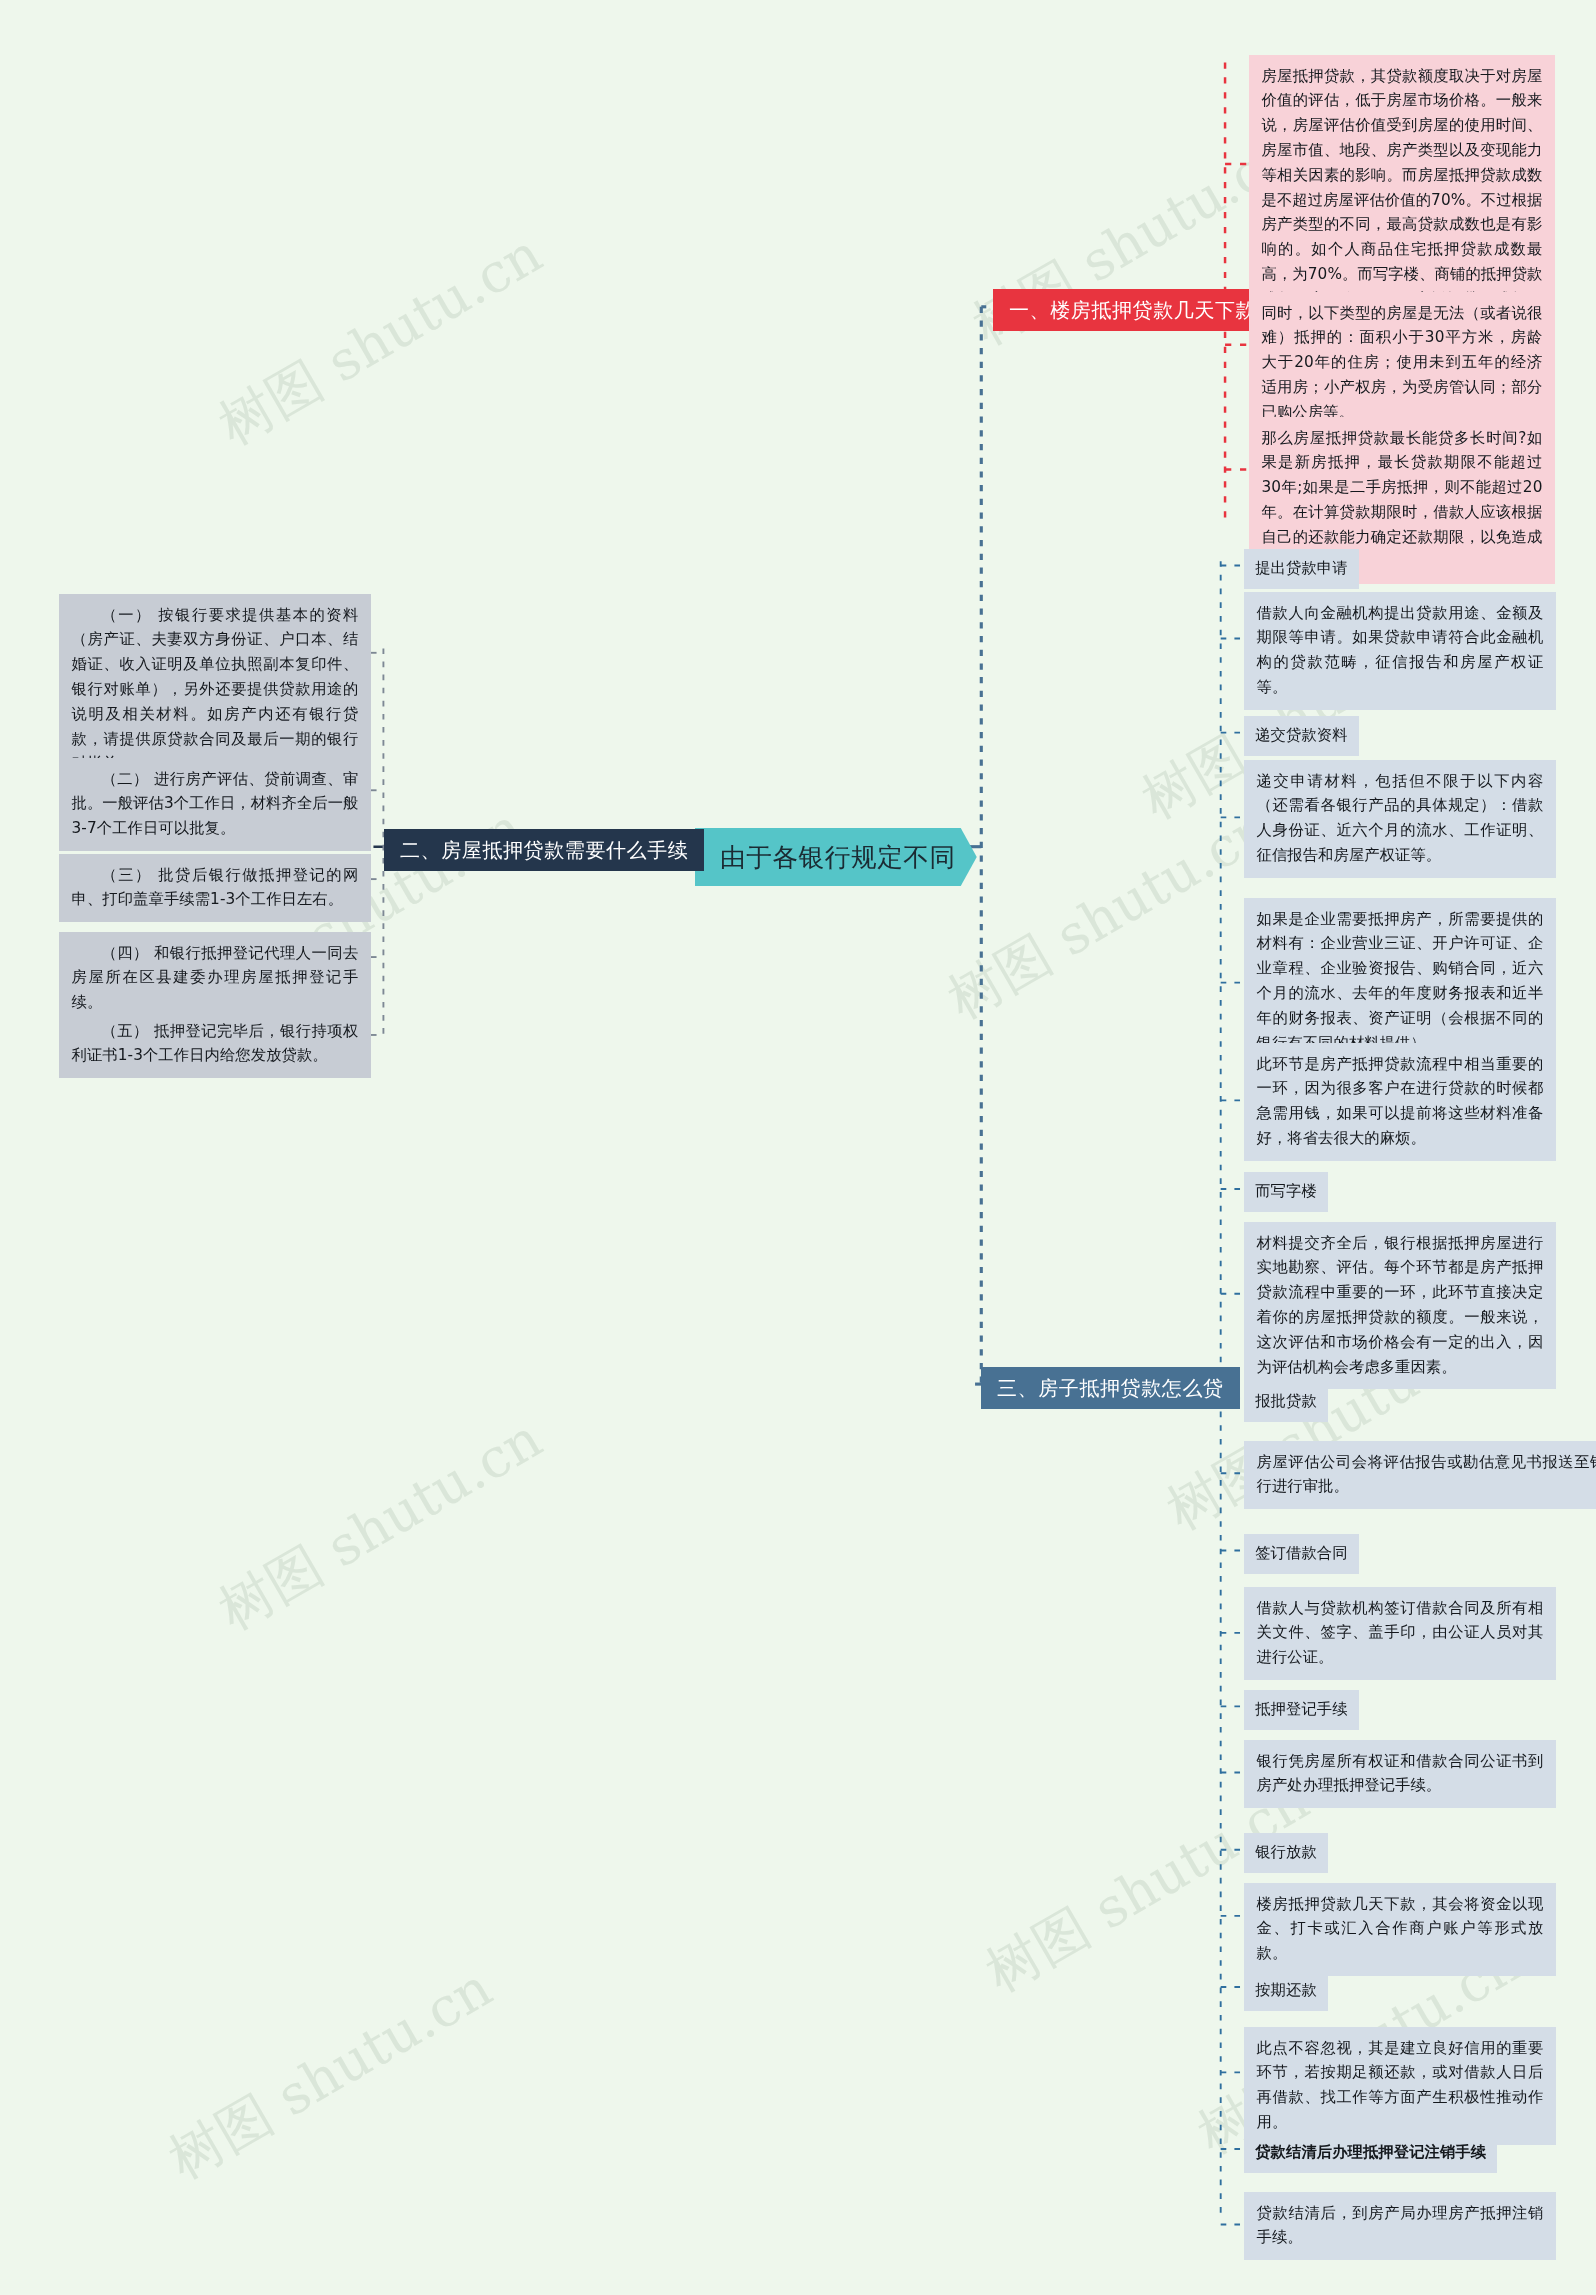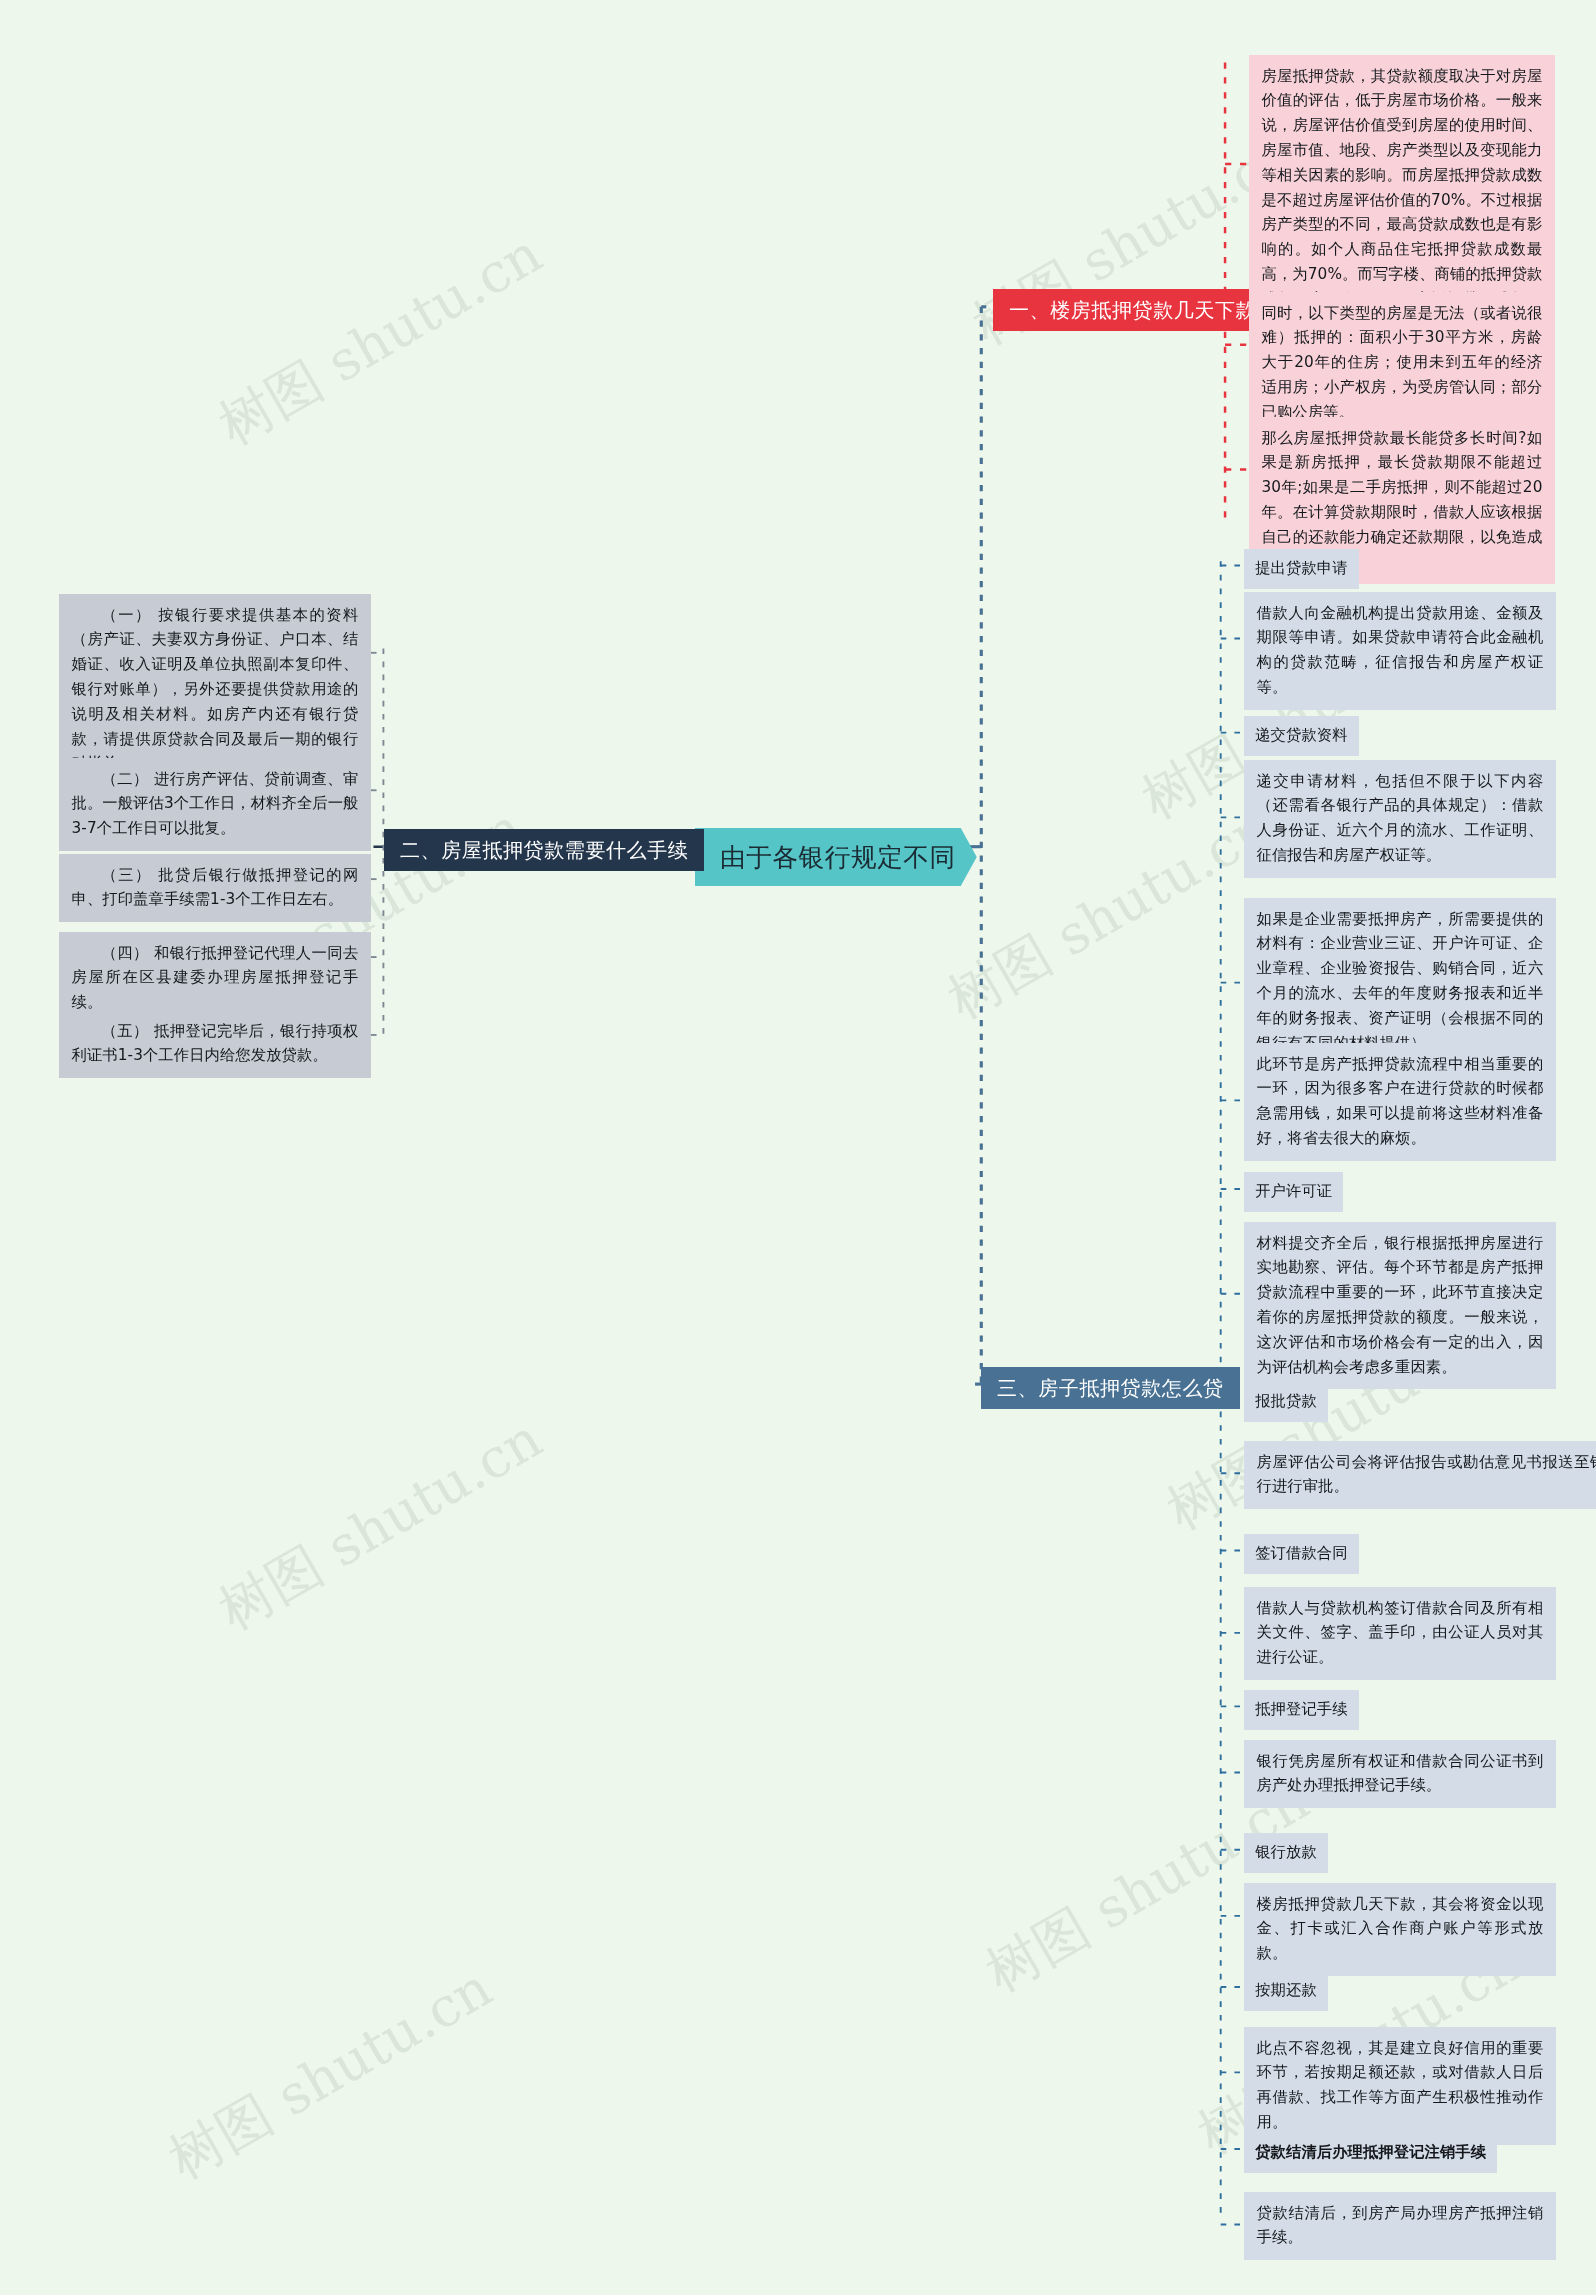--- a/index.html
+++ b/index.html
@@ -165,21 +165,21 @@
     <div class="node leaf leaf-grey leaf-indent" style="left: 59px; top: 758px; width: 312px; min-height: 65px;">（二） 进行房产评估、贷前调查、审批。一般评估3个工作日，材料齐全后一般3-7个工作日可以批复。</div>
     <div class="node leaf leaf-grey leaf-indent" style="left: 59px; top: 854px; width: 312px; min-height: 50px;">（三） 批贷后银行做抵押登记的网申、打印盖章手续需1-3个工作日左右。</div>
     <div class="node leaf leaf-grey leaf-indent" style="left: 59px; top: 932px; width: 312px; min-height: 50px;">（四） 和银行抵押登记代理人一同去房屋所在区县建委办理房屋抵押登记手续。</div>
     <div class="node leaf leaf-grey leaf-indent" style="left: 59px; top: 1010px; width: 312px; min-height: 50px;">（五） 抵押登记完毕后，银行持项权利证书1-3个工作日内给您发放贷款。</div>
     <div class="node leaf leaf-blue leaf-title" style="left: 1244px; top: 549px;">提出贷款申请</div>
     <div class="node leaf leaf-blue" style="left: 1244px; top: 592px; width: 312px; min-height: 92px;">借款人向金融机构提出贷款用途、金额及期限等申请。如果贷款申请符合此金融机构的贷款范畴，征信报告和房屋产权证等。</div>
     <div class="node leaf leaf-blue leaf-title" style="left: 1244px; top: 716px;">递交贷款资料</div>
     <div class="node leaf leaf-blue" style="left: 1244px; top: 760px; width: 312px; min-height: 116px;">递交申请材料，包括但不限于以下内容（还需看各银行产品的具体规定）：借款人身份证、近六个月的流水、工作证明、征信报告和房屋产权证等。</div>
     <div class="node leaf leaf-blue" style="left: 1244px; top: 898px; width: 312px; min-height: 170px;">如果是企业需要抵押房产，所需要提供的材料有：企业营业三证、开户许可证、企业章程、企业验资报告、购销合同，近六个月的流水、去年的年度财务报表和近半年的财务报表、资产证明（会根据不同的银行有不同的材料提供）。</div>
     <div class="node leaf leaf-blue" style="left: 1244px; top: 1043px; width: 312px; min-height: 116px;">此环节是房产抵押贷款流程中相当重要的一环，因为很多客户在进行贷款的时候都急需用钱，如果可以提前将这些材料准备好，将省去很大的麻烦。</div>
-    <div class="node leaf leaf-blue leaf-title" style="left: 1244px; top: 1172px;">开户许可证</div>
+    <div class="node leaf leaf-blue leaf-title" style="left: 1244px; top: 1172px;">而写字楼</div>
     <div class="node leaf leaf-blue" style="left: 1244px; top: 1222px; width: 312px; min-height: 143px;">材料提交齐全后，银行根据抵押房屋进行实地勘察、评估。每个环节都是房产抵押贷款流程中重要的一环，此环节直接决定着你的房屋抵押贷款的额度。一般来说，这次评估和市场价格会有一定的出入，因为评估机构会考虑多重因素。</div>
     <div class="node leaf leaf-blue leaf-title" style="left: 1244px; top: 1382px;">报批贷款</div>
     <div class="node leaf leaf-blue" style="left: 1244px; top: 1441px; width: 374px; min-height: 66px;">房屋评估公司会将评估报告或勘估意见书报送至银行进行审批。</div>
     <div class="node leaf leaf-blue leaf-title" style="left: 1244px; top: 1534px;">签订借款合同</div>
     <div class="node leaf leaf-blue" style="left: 1244px; top: 1587px; width: 312px; min-height: 92px;">借款人与贷款机构签订借款合同及所有相关文件、签字、盖手印，由公证人员对其进行公证。</div>
     <div class="node leaf leaf-blue leaf-title" style="left: 1244px; top: 1690px;">抵押登记手续</div>
     <div class="node leaf leaf-blue" style="left: 1244px; top: 1740px; width: 312px; min-height: 66px;">银行凭房屋所有权证和借款合同公证书到房产处办理抵押登记手续。</div>
     <div class="node leaf leaf-blue leaf-title" style="left: 1244px; top: 1833px;">银行放款</div>
     <div class="node leaf leaf-blue" style="left: 1244px; top: 1883px; width: 312px; min-height: 66px;">楼房抵押贷款几天下款，其会将资金以现金、打卡或汇入合作商户账户等形式放款。</div>
     <div class="node leaf leaf-blue leaf-title" style="left: 1244px; top: 1971px;">按期还款</div>

